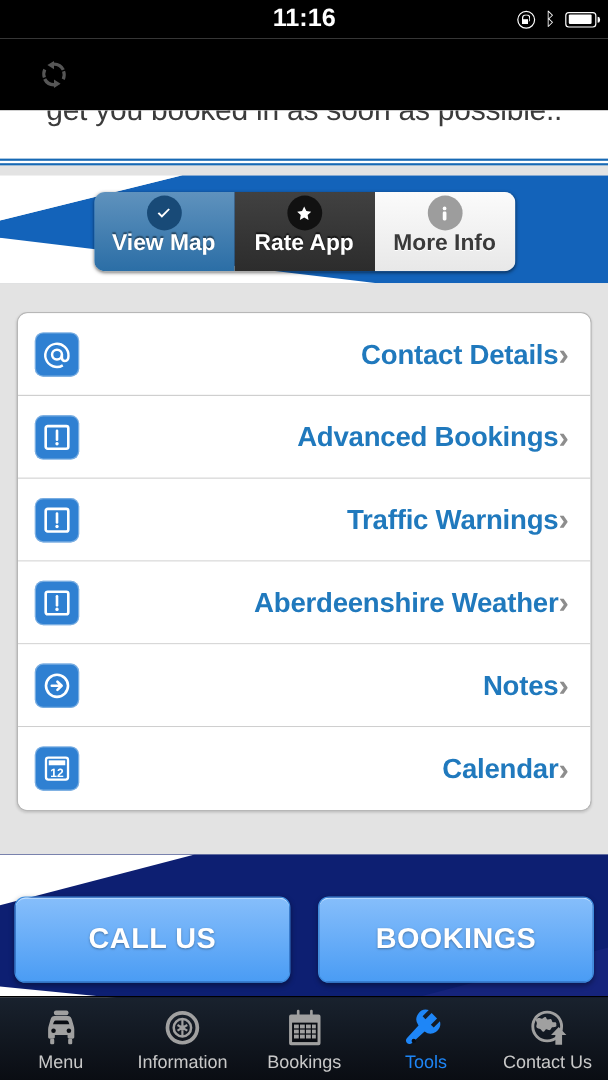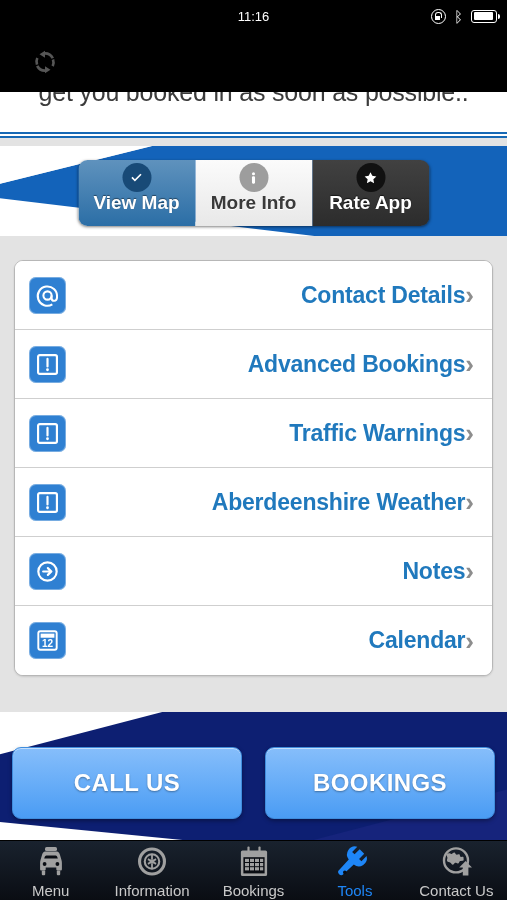--- a/index.html
+++ b/index.html
@@ -22,21 +22,21 @@
   .dot{ width:8px; height:8px; border-radius:50%; border:1.4px solid #fff; background:transparent; }
   .carrier{ font-size:17px; letter-spacing:.2px; }
   .wifi{ width:18px; height:14px; position:relative; }
   .wifi i{ position:absolute; border:2px solid #fff; border-bottom:none;
            border-left-color:transparent; border-right-color:transparent;
            border-radius:50% 50% 0 0 / 100% 100% 0 0; left:50%; transform:translateX(-50%); }
   .wifi i.a{ width:18px; height:9px; top:0; }
   .wifi i.b{ width:11px; height:6px; top:3px; }
   .wifi i.c{ width:5px;  height:3px; top:6px; border-width:2px; }
   .sb-time{ position:absolute; left:0; right:0; text-align:center;
-            font-weight:normal; font-size:13px; pointer-events:none; }
+            font-weight:bold; font-size:21px; pointer-events:none; }
   .sb-right{ margin-left:auto; display:flex; align-items:center; gap:8px; z-index:2;}
   .rotlock{ width:15px; height:15px; border:1.6px solid #fff; border-radius:50%; position:relative; }
   .rotlock:after{ content:""; position:absolute; width:5px; height:5px; border:1.4px solid #fff;
                   border-bottom:none; border-radius:3px 3px 0 0; left:3.2px; top:2.2px; }
   .rotlock:before{ content:""; position:absolute; width:5px; height:4px; background:#fff;
                    left:3px; top:6.5px; }
   .bt{ font-size:15px; line-height:1; }
   .batt{ width:26px; height:13px; border:1.5px solid #fff; border-radius:3px; position:relative; }
   .batt:after{ content:""; position:absolute; right:-4px; top:3.5px; width:2px; height:5px;
                background:#fff; border-radius:0 2px 2px 0; }
@@ -132,21 +132,21 @@
     border:1px solid #3f8ddd;
     display:flex; align-items:center; justify-content:center;
     color:#fff; font-size:24px; font-weight:bold; letter-spacing:.4px;
     text-shadow:0 1px 2px rgba(0,0,0,.35);
     box-shadow:0 2px 4px rgba(0,0,0,.35), inset 0 1px 0 rgba(255,255,255,.5);
     cursor:pointer;
   }
 
   
   .tabbar{
-    position:absolute; left:0; right:0; bottom:0; height:60px;
+    position:absolute; left:0; right:0; bottom:0; height:70px;
     background:linear-gradient(#19222e,#0a0d13);
     display:flex; align-items:center;
     border-top:1px solid #000;
   }
   .tab{ flex:1; display:flex; flex-direction:column; align-items:center;
         justify-content:center; gap:1px; cursor:pointer; }
   .tab svg{ width:40px; height:38px; fill:#a0a0a0; }
   .tab .tlabel{ font-size:15px; color:#c9c9c9; }
   .tab.active svg{ fill:#1e86f7; }
   .tab.active .tlabel{ color:#1e86f7; }
@@ -190,37 +190,37 @@
 
     <div class="seg view">
       <span class="ic">
         <svg viewBox="0 0 24 24">
             <path d="M9.6 17.3 4.3 12l1.8-1.8 3.5 3.5 8.2-8.2L19.6 7z"></path>
           </svg>
       </span>
       <span class="lbl">View Map</span>
     </div>
 
+    <div class="seg rate">
+      <span class="ic">
+        <svg viewBox="0 0 24 24">
+            <path d="M12 3.2l2.7 5.6 6.1.8-4.5 4.3 1.1 6-5.4-3-5.4 3 1.1-6L3.2 9.6l6.1-.8z"></path>
+          </svg>
+      </span>
+      <span class="lbl">Rate App</span>
+    </div>
+
     <div class="seg info">
       <span class="ic">
         <svg viewBox="0 0 24 24">
             <circle cx="12" cy="5.5" r="2.3"></circle>
             <rect x="9.7" y="9.5" width="4.6" height="11" rx="1.6"></rect>
           </svg>
       </span>
       <span class="lbl">More Info</span>
-    </div>
-
-    <div class="seg rate">
-      <span class="ic">
-        <svg viewBox="0 0 24 24">
-            <path d="M12 3.2l2.7 5.6 6.1.8-4.5 4.3 1.1 6-5.4-3-5.4 3 1.1-6L3.2 9.6l6.1-.8z"></path>
-          </svg>
-      </span>
-      <span class="lbl">Rate App</span>
     </div>
 
   </div>
 </div>
 
 <div class="listcard">
 
   <div class="row">
     <span class="rowicon">
       <svg viewBox="0 0 24 24" fill="none" stroke="#fff" stroke-width="1.7">

